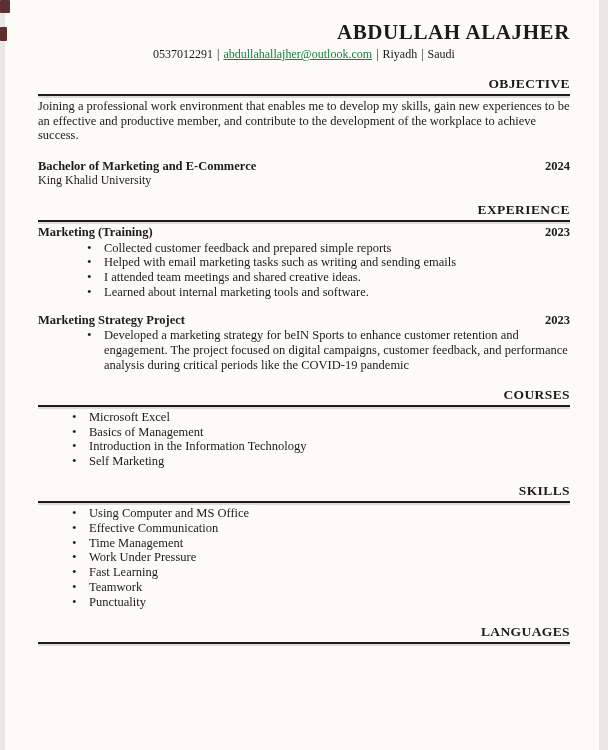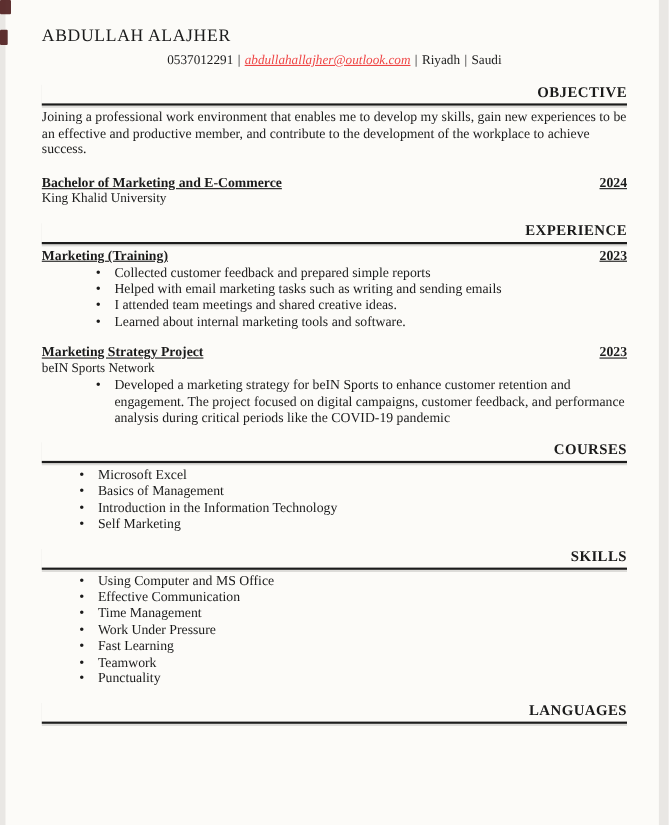--- a/index.html
+++ b/index.html
@@ -14,54 +14,54 @@
   .edge-strip { position: absolute; top: 0; bottom: 0; background: #e9e7e4; }
   .edge-left  { left: 0; width: 5px; }
   .edge-right { right: 0; width: 9px; }
   .scan-mark { position: absolute; background: #50201f; border-radius: 1px; opacity: .92; }
   .scan-mark-1 { left: 0; top: 0;    width: 10px; height: 13px; }
   .scan-mark-2 { left: 0; top: 27px; width: 7px;  height: 14px; }
 
   .page { position: relative; padding: 20px 38px 0 38px; }
 
   .resume-name {
-    text-align: left;
-    font-weight: normal;
-    font-size: 16px;
+    text-align: right;
+    font-weight: bold;
+    font-size: 21px;
     letter-spacing: .6px;
     line-height: 25px;
   }
   .contact-line {
     text-align: center;
     font-size: 12px;
     line-height: 16px;
     margin-top: 1px;
     white-space: nowrap;
   }
   .contact-line .sep { padding: 0 4px; }
-  .email-link { color: #ef4444; text-decoration: underline; cursor: pointer; font-style: italic; }
+  .email-link { color: #15803d; text-decoration: underline; cursor: pointer; }
 
   .section { margin-top: 13px; }
   .section-heading {
     font-weight: bold;
     font-size: 13.5px;
     letter-spacing: .4px;
     line-height: 17px;
     padding-bottom: 2px;
     border-bottom: 2px solid #1c1c1c;
     box-shadow: 0 2px 0 rgba(0,0,0,.12);
     text-align: right;
   }
   .section-body { padding-top: 3px; }
 
   .para { font-size: 12.5px; line-height: 14.6px; }
 
   .entry { margin-bottom: 13px; }
   .entry:last-child { margin-bottom: 0; }
-  .entry-title-row { display: flex; justify-content: space-between; align-items: baseline; text-decoration: underline; }
+  .entry-title-row { display: flex; justify-content: space-between; align-items: baseline; }
   .entry-title { font-weight: bold; font-size: 12.5px; line-height: 14.6px; }
   .entry-year  { font-weight: bold; font-size: 12.5px; line-height: 14.6px; }
   .entry-subtitle { font-size: 12px; line-height: 14.6px; }
 
   ul.bullets { list-style: none; }
   ul.bullets li {
     position: relative;
     font-size: 12.5px;
     line-height: 14.8px;
     padding-left: 17px;
@@ -124,21 +124,20 @@
           <li>Helped with email marketing tasks such as writing and sending emails</li>
           <li>I attended team meetings and shared creative ideas.</li>
           <li>Learned about internal marketing tools and software.</li>
         </ul>
       </div>
       <div class="entry">
         <div class="entry-title-row">
           <span class="entry-title">Marketing Strategy Project</span>
           <span class="entry-year">2023</span>
         </div>
-        <div class="entry-subtitle">beIN Sports Network</div>
         <ul class="bullets exp-bullets">
           <li>Developed a marketing strategy for beIN Sports to enhance customer retention and engagement. The project focused on digital campaigns, customer feedback, and performance analysis during critical periods like the COVID-19 pandemic</li>
         </ul>
       </div>
     </div>
   </div>
 
   <div class="section">
     <div class="section-heading">COURSES</div>
     <div class="section-body">

